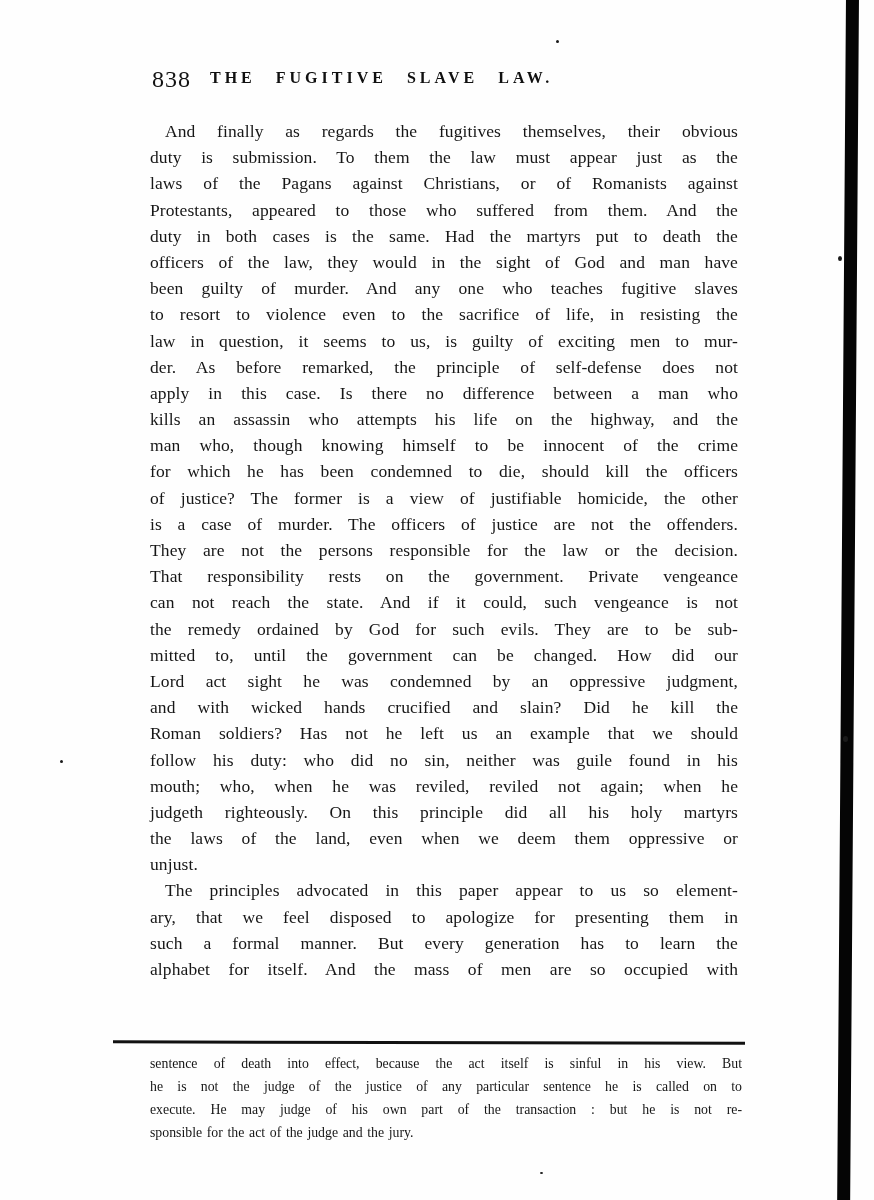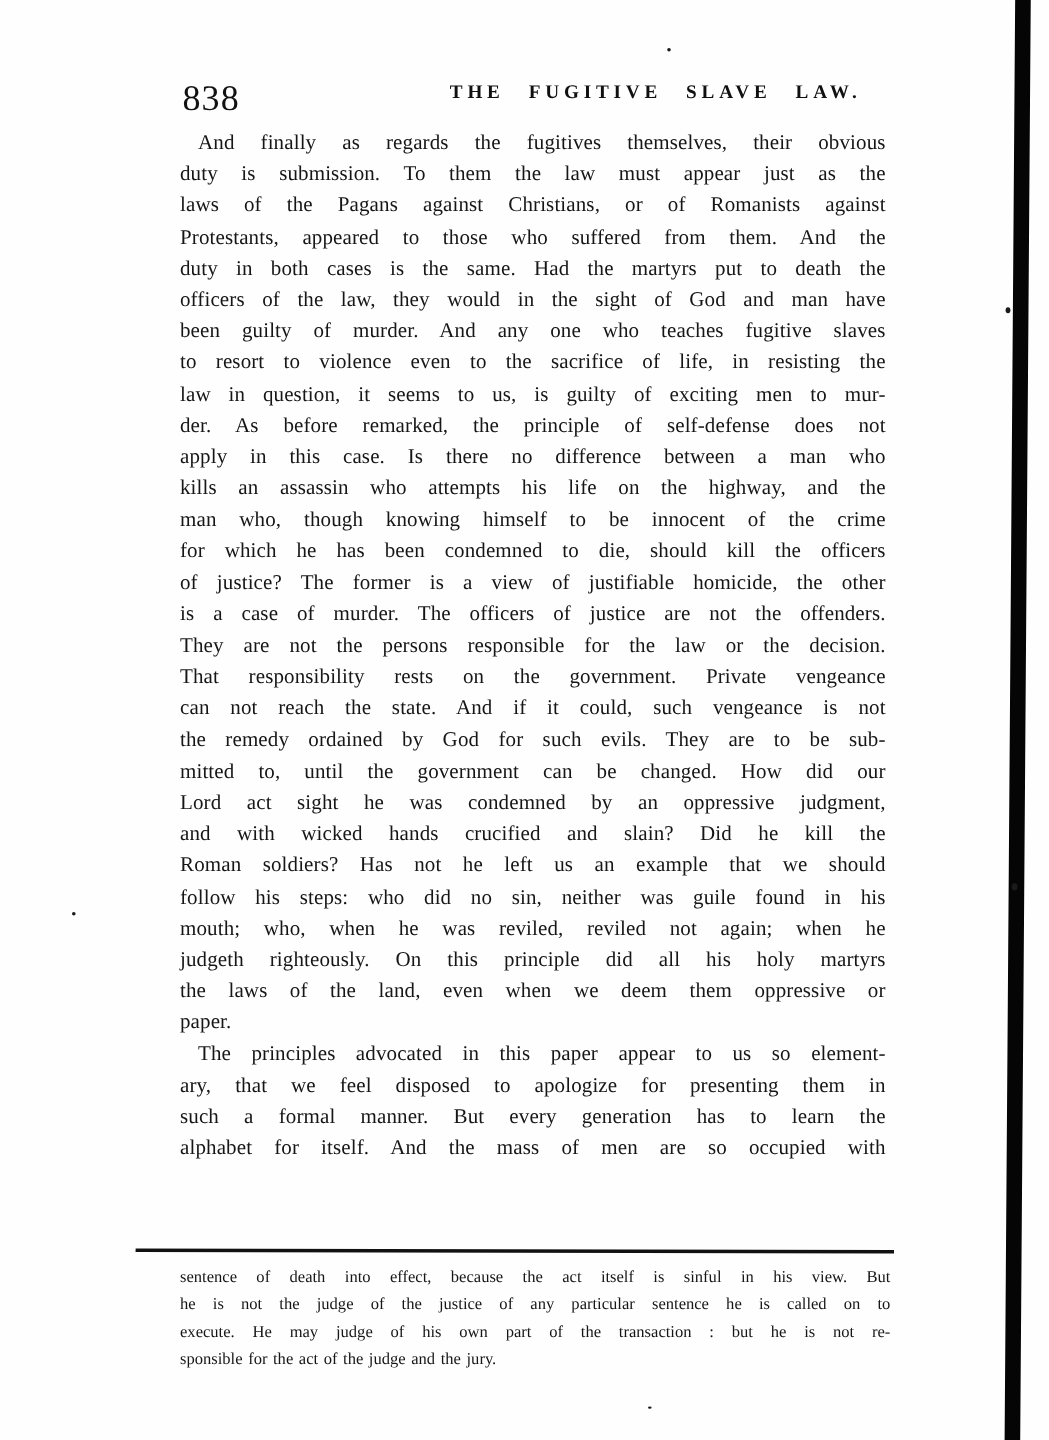--- a/index.html
+++ b/index.html
@@ -9,31 +9,31 @@
     background:#fefefe;
     overflow:hidden;
     font-family:"Liberation Serif", serif;
     color:#161616;
   }
   .header{
     position:absolute;top:64px;left:150px;width:588px;height:30px;
   }
   .page-number{
     position:absolute;left:2px;top:2px;
-    font-size:30px;letter-spacing:1px;color:#121212;
+    font-size:24px;letter-spacing:1px;color:#121212;
   }
   .running-title{
     position:absolute;left:60px;right:20px;top:5px;
-    text-align:right;
+    text-align:left;
     font-size:16px;font-weight:bold;
     letter-spacing:4px;word-spacing:12px;
     color:#101010;
   }
   .body-text{
-    position:absolute;top:105px;left:150px;width:588px;
+    position:absolute;top:118px;left:150px;width:588px;
     font-size:17.5px;line-height:26.2px;
     word-spacing:1.5px;letter-spacing:0.1px;
   }
   .line{
     text-align:justify;
     text-align-last:justify;
     white-space:normal;
     height:26.2px;overflow:visible;
   }
   .line.first{text-indent:15px;}
@@ -93,25 +93,25 @@
     <div class="line">of justice?  The former is a view of justifiable homicide, the other</div>
     <div class="line">is a case of murder.  The officers of justice are not the offenders.</div>
     <div class="line">They are not the persons responsible for the law or the decision.</div>
     <div class="line">That responsibility rests on the government.  Private vengeance</div>
     <div class="line">can not reach the state.  And if it could, such vengeance is not</div>
     <div class="line">the remedy ordained by God for such evils.  They are to be sub-</div>
     <div class="line">mitted to, until the government can be changed.  How did our</div>
     <div class="line">Lord act sight he was condemned by an oppressive judgment,</div>
     <div class="line">and with wicked hands crucified and slain?  Did he kill the</div>
     <div class="line">Roman soldiers?  Has not he left us an example that we should</div>
-    <div class="line">follow his steps: who did no sin, neither was guile found in his</div>
+    <div class="line">follow his duty: who did no sin, neither was guile found in his</div>
     <div class="line">mouth; who, when he was reviled, reviled not again; when he</div>
     <div class="line">judgeth righteously.  On this principle did all his holy martyrs</div>
     <div class="line">the laws of the land, even when we deem them oppressive or</div>
-    <div class="line last">paper.</div>
+    <div class="line last">unjust.</div>
     <div class="line first">The principles advocated in this paper appear to us so element-</div>
     <div class="line">ary, that we feel disposed to apologize for presenting them in</div>
     <div class="line">such a formal manner.  But every generation has to learn the</div>
     <div class="line">alphabet for itself.  And the mass of men are so occupied with</div>
   </div>
 
   <div class="footnote-rule"></div>
 
   <div class="footnote">
     <div class="fline">sentence of death into effect, because the act itself is sinful in his view.  But</div>

